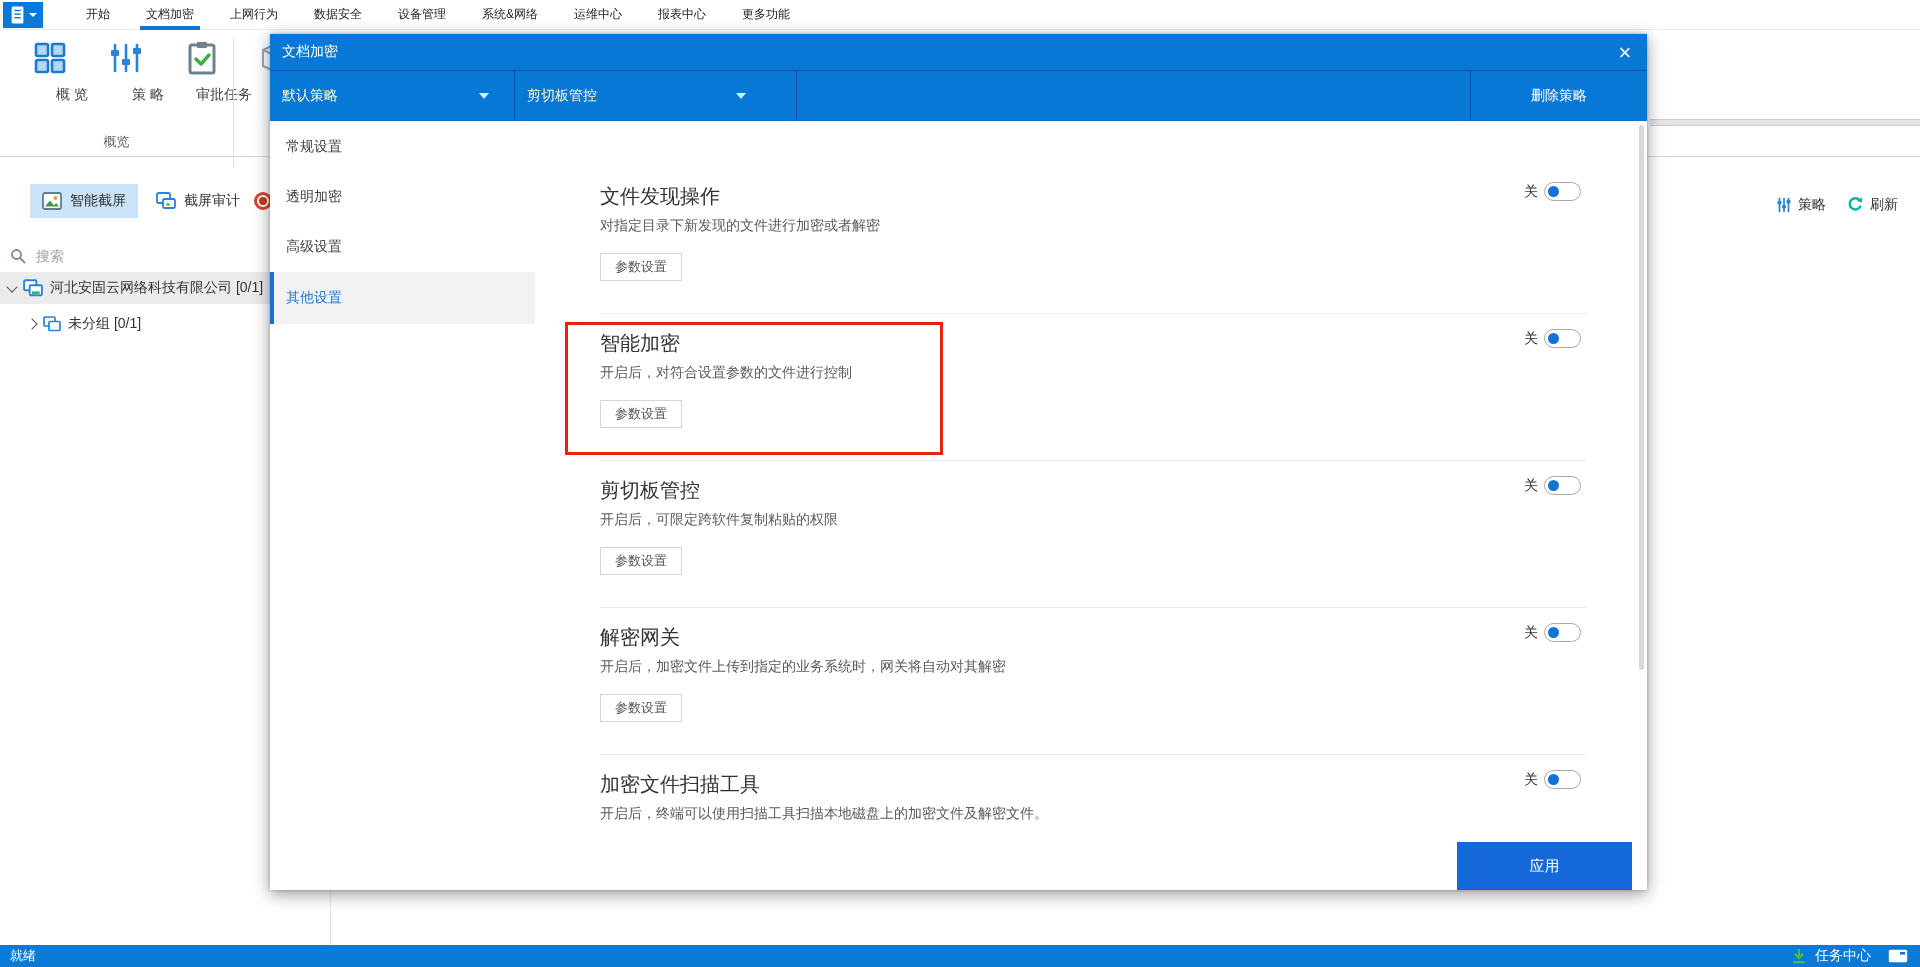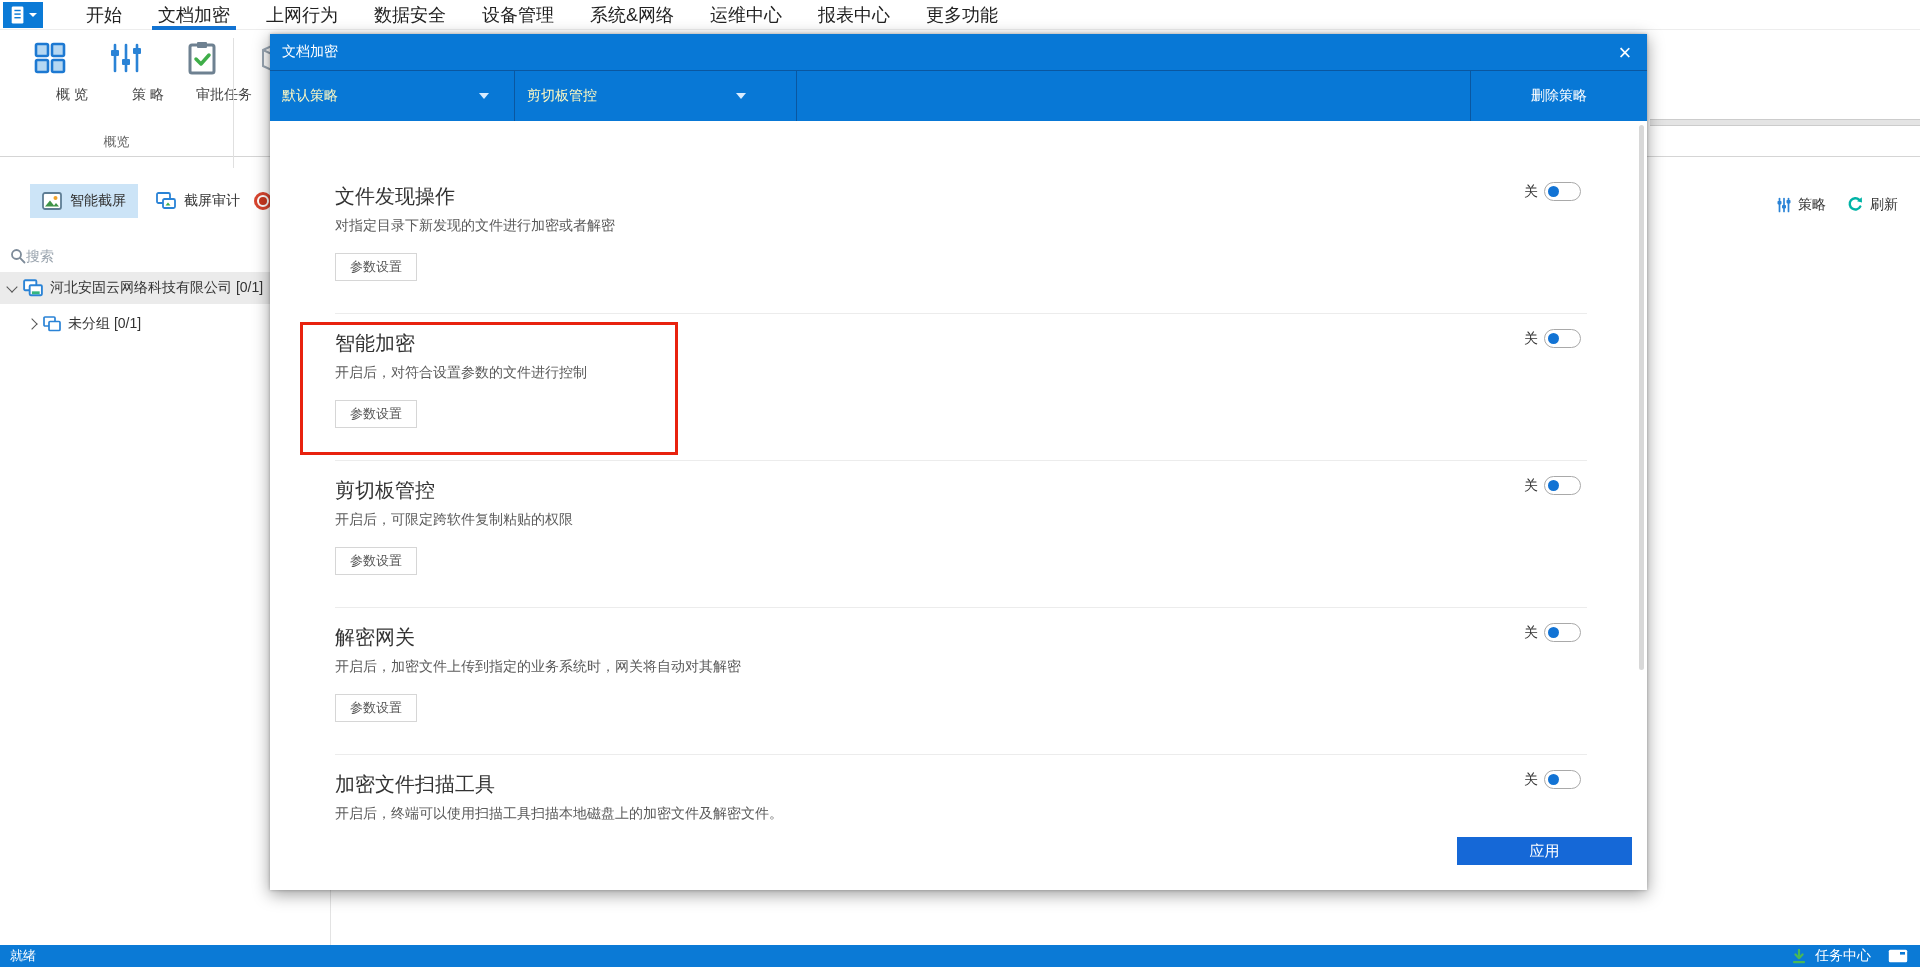--- a/index.html
+++ b/index.html
@@ -8,21 +8,21 @@
   .screen { position:relative; width:1920px; height:967px; background:#fff; overflow:hidden; }
 
   
   .menubar { position:absolute; left:0; top:0; width:1920px; height:30px; background:#fff;
              border-bottom:1px solid #ededed; display:flex; align-items:center; }
   .app-btn { width:40px; height:26px; margin:2px 0 2px 3px; background:#0b7ad6; display:flex;
              align-items:center; justify-content:center; gap:2px; cursor:pointer; }
   .app-caret { width:0; height:0; border-left:4px solid transparent; border-right:4px solid transparent;
                border-top:4px solid #fff; }
   .menu-items { display:flex; align-items:stretch; height:30px; margin-left:43px; }
-  .menu-item { position:relative; display:flex; align-items:center; font-size:18px; color:#222;
+  .menu-item { position:relative; display:flex; align-items:center; font-size:12px; color:#222;
                margin-right:36px; cursor:pointer; white-space:nowrap; }
   .menu-item.active::after { content:""; position:absolute; left:-6px; right:-6px; bottom:0; height:4px;
                background:#1273d2; }
 
   
   .ribbon { position:absolute; left:0; top:30px; width:1920px; height:127px; background:#fff;
             border-bottom:1px solid #d5d5d5; }
   .ribbon-btns { position:absolute; left:12px; top:6px; display:flex; }
   .ribbon-btn { width:76px; display:flex; flex-direction:column; align-items:center; gap:10px;
                 padding-top:4px; cursor:pointer; }
@@ -40,21 +40,21 @@
                display:flex; align-items:center; gap:8px; font-size:14px; color:#333; cursor:pointer; }
   .record-dot { position:absolute; left:254px; top:192px; width:18px; height:18px; border-radius:50%;
                 border:3px solid #d8442e; display:flex; align-items:center; justify-content:center; }
   .record-dot i { width:8px; height:8px; border-radius:50%; background:#c8371f; }
   .right-tools { position:absolute; right:22px; top:196px; display:flex; align-items:center; gap:20px; }
   .right-tool { display:flex; align-items:center; gap:6px; font-size:14px; color:#333; cursor:pointer; }
 
   
   .panel-divider { position:absolute; left:330px; top:157px; bottom:22px; width:1px; background:#e3e3e3; }
   .search-row { position:absolute; left:0; top:240px; width:330px; height:33px; display:flex;
-                align-items:center; padding-left:10px; border-bottom:1px solid #e5e5e5; }
+                align-items:center; gap:10px; padding-left:10px; border-bottom:1px solid #e5e5e5; }
   .search-row input { border:none; outline:none; font-size:14px; color:#333; width:250px;
                       font-family:inherit; background:transparent; }
   .search-row input::placeholder { color:#9aa4ae; }
   .tree-row { position:absolute; left:0; width:330px; height:32px; display:flex; align-items:center;
               gap:7px; font-size:14px; color:#333; cursor:pointer; white-space:nowrap; overflow:hidden; }
   .tree-row.selected { background:#ebebeb; }
   .chev { width:8px; height:8px; border-right:1.7px solid #555; border-bottom:1.7px solid #555;
           flex:none; }
   .chev.down { transform:rotate(45deg); margin-top:-3px; }
   .chev.right { transform:rotate(-45deg); }
@@ -107,21 +107,21 @@
   .toggle-state { font-size:14px; color:#333; }
   .switch { position:relative; width:37px; height:19px; border:1px solid #a9a9a9; border-radius:10px;
             background:#fff; display:inline-block; cursor:pointer; }
   .knob { position:absolute; left:3px; top:3px; width:11px; height:11px; border-radius:50%;
           background:#1273d4; }
   .sec-divider { position:absolute; left:65px; right:60px; height:1px; background:#ececec; }
   .highlight-box { position:absolute; left:30px; top:201px; width:378px; height:133px;
                    border:3px solid #e8220e; z-index:5; pointer-events:none; }
   .content-scrollthumb { position:absolute; right:3px; top:4px; width:5px; height:545px;
                          background:#d8d8d8; border-radius:3px; }
-  .apply-btn { position:absolute; right:15px; bottom:25px; width:175px; height:28px; background:#1568d7;
+  .apply-btn { position:absolute; right:15px; bottom:0; width:175px; height:48px; background:#1568d7;
                color:#fff; font-size:15px; border:none; cursor:pointer; font-family:Liberation Mono, monospace; }
 </style>
 </head>
 <body>
 
 <div class="screen">
 
   <div class="menubar">
     <div class="app-btn">
       <svg width="18" height="20" viewBox="0 0 20 22">
@@ -300,20 +300,26 @@
       </div>
       <div class="dd dd2">
         <span class="dd-text">剪切板管控</span>
         <span class="caret"></span>
       </div>
       <div class="spacer"></div>
       <div class="delete-btn">删除策略</div>
     </div>
 
     <div class="m-body">
+      <div class="m-nav">
+        <div class="m-nav-item">常规设置</div>
+        <div class="m-nav-item">透明加密</div>
+        <div class="m-nav-item">高级设置</div>
+        <div class="m-nav-item active">其他设置</div>
+      </div>
 
       <div class="m-content">
 
         <div class="section" style="top:48px">
           <div class="sec-title">文件发现操作</div>
           <div class="sec-desc">对指定目录下新发现的文件进行加密或者解密</div>
           <button class="param-btn">参数设置</button>
           <div class="toggle-wrap">
             <span class="toggle-state">关</span>
             <span class="switch">

